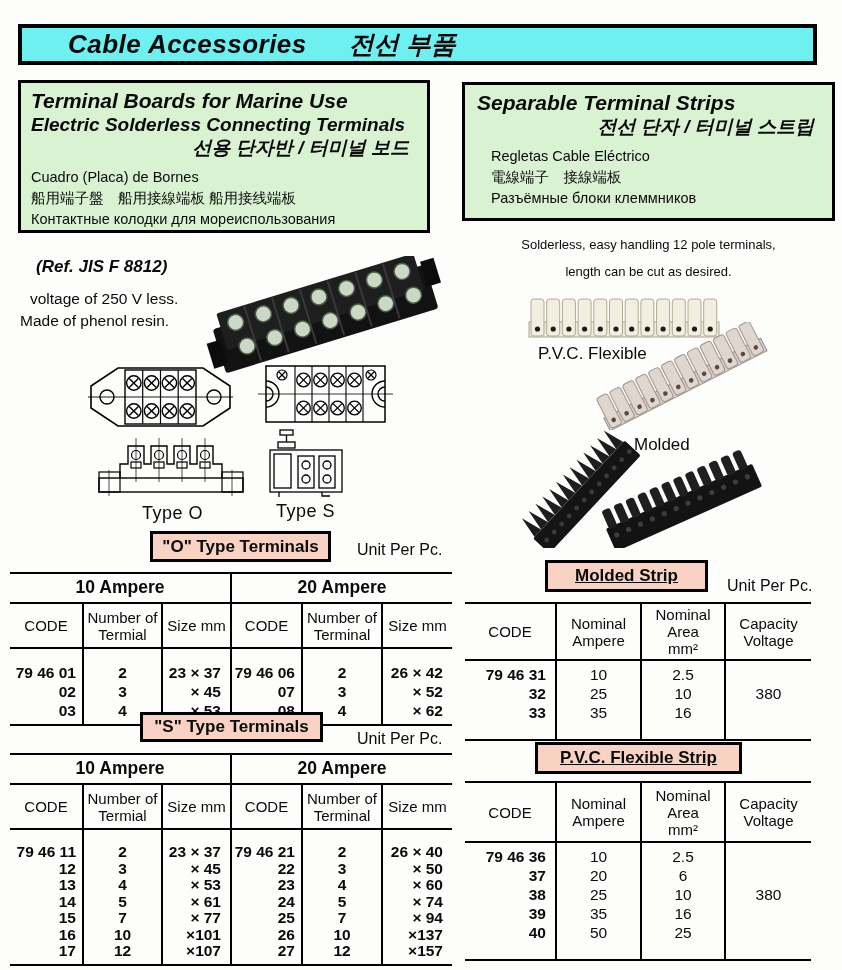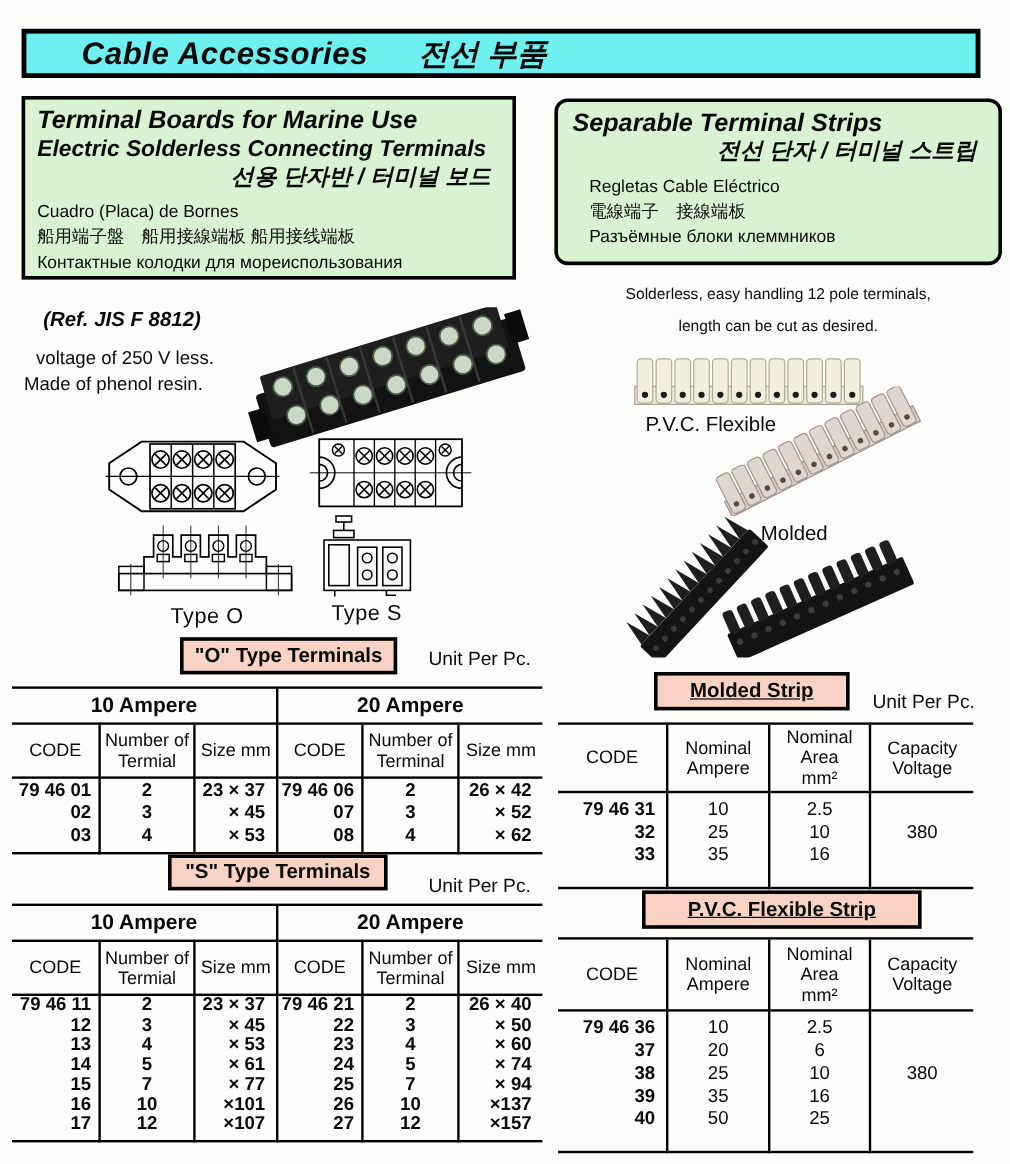--- a/index.html
+++ b/index.html
@@ -10,21 +10,21 @@
 
   
   .banner{left:18px;top:24px;width:799px;height:41px;background:#6ef0f0;border:4px solid #000;
           display:flex;align-items:center;}
   .banner .en{font-size:26px;font-weight:bold;font-style:italic;margin-left:46px;letter-spacing:.5px;}
   .banner .ko{font-size:25px;font-weight:bold;font-style:italic;margin-left:42px;}
 
   
   .gpanel{background:#d9f2d2;border:3px solid #000;}
   .lpanel{left:18px;top:80px;width:412px;height:153px;padding:5px 8px 4px 10px;}
-  .rpanel{left:462px;top:82px;width:373px;height:139px;padding:5px 8px 4px 12px;border-radius:11px;}
+  .rpanel{left:462px;top:82px;width:373px;height:139px;padding:5px 8px 4px 12px;}
   .t1{font-size:21px;font-weight:bold;font-style:italic;line-height:25px;}
   .t2{font-size:19px;font-weight:bold;font-style:italic;line-height:23px;}
   .t2r{font-size:19px;font-weight:bold;font-style:italic;line-height:24px;text-align:right;padding-right:10px;}
   .t3{font-size:14.5px;line-height:21px;}
   .gap6{height:7px;}
 
   
   .intro{left:462px;top:231px;width:373px;text-align:center;font-size:13px;line-height:27px;}
   .refjis{font-size:17px;font-weight:bold;font-style:italic;}
   .note{font-size:15.5px;line-height:22px;}
@@ -36,21 +36,21 @@
        font-size:17px;font-weight:bold;}
   .tag.u{ text-decoration:underline; }
   .unit{font-size:16px;}
 
   
   .ltable{width:442px;display:grid;grid-template-columns:74px 79px 69px 71px 80px 69px;border-top:2px solid #000;}
   .gcell{grid-column:span 3;border-bottom:2px solid #000;text-align:center;font-weight:bold;font-size:17.5px;
          padding:3px 0 4px;}
   .hcell{border-bottom:2px solid #000;display:flex;align-items:center;justify-content:center;text-align:center;
          font-size:15px;line-height:17px;height:45px;white-space:pre-line;}
-  .dcell{border-bottom:2px solid #000;font-size:15.5px;font-weight:bold;white-space:pre-line;padding:0 0 4px;}
+  .dcell{border-bottom:2px solid #000;font-size:15.5px;font-weight:bold;white-space:pre-line;padding:14px 0 4px;}
   .bR{border-right:2px solid #000;}
   .alR{text-align:right;padding-right:6px;}
   .alC{text-align:center;}
   .o-data{line-height:19px;}
   .s-data{line-height:16.5px;}
   .szpad{padding-right:9px;}
 
   
   .rtable{width:346px;display:grid;grid-template-columns:92px 85px 84px 85px;border-top:2px solid #000;}
   .rh{border-bottom:2px solid #000;display:flex;align-items:center;justify-content:center;text-align:center;
@@ -489,21 +489,21 @@
 33</div>
     <div class="rd alC bR">10
 25
 35</div>
     <div class="rd alC bR">2.5
 10
 16</div>
     <div class="rd cap">380</div>
   </div>
 
-  <div class="abs tag u" style="left:535px;top:742px;width:233px;height:32px;">P.V.C. Flexible Strip</div>
+  <div class="abs tag u" style="left:535px;top:742px;width:207px;height:32px;">P.V.C. Flexible Strip</div>
 
   <div class="abs rtable" style="left:465px;top:781px;">
     <div class="rh pvc-h bR">CODE</div>
     <div class="rh pvc-h bR">Nominal
 Ampere</div>
     <div class="rh pvc-h bR">Nominal
 Area
 mm²</div>
     <div class="rh pvc-h">Capacity
 Voltage</div>

